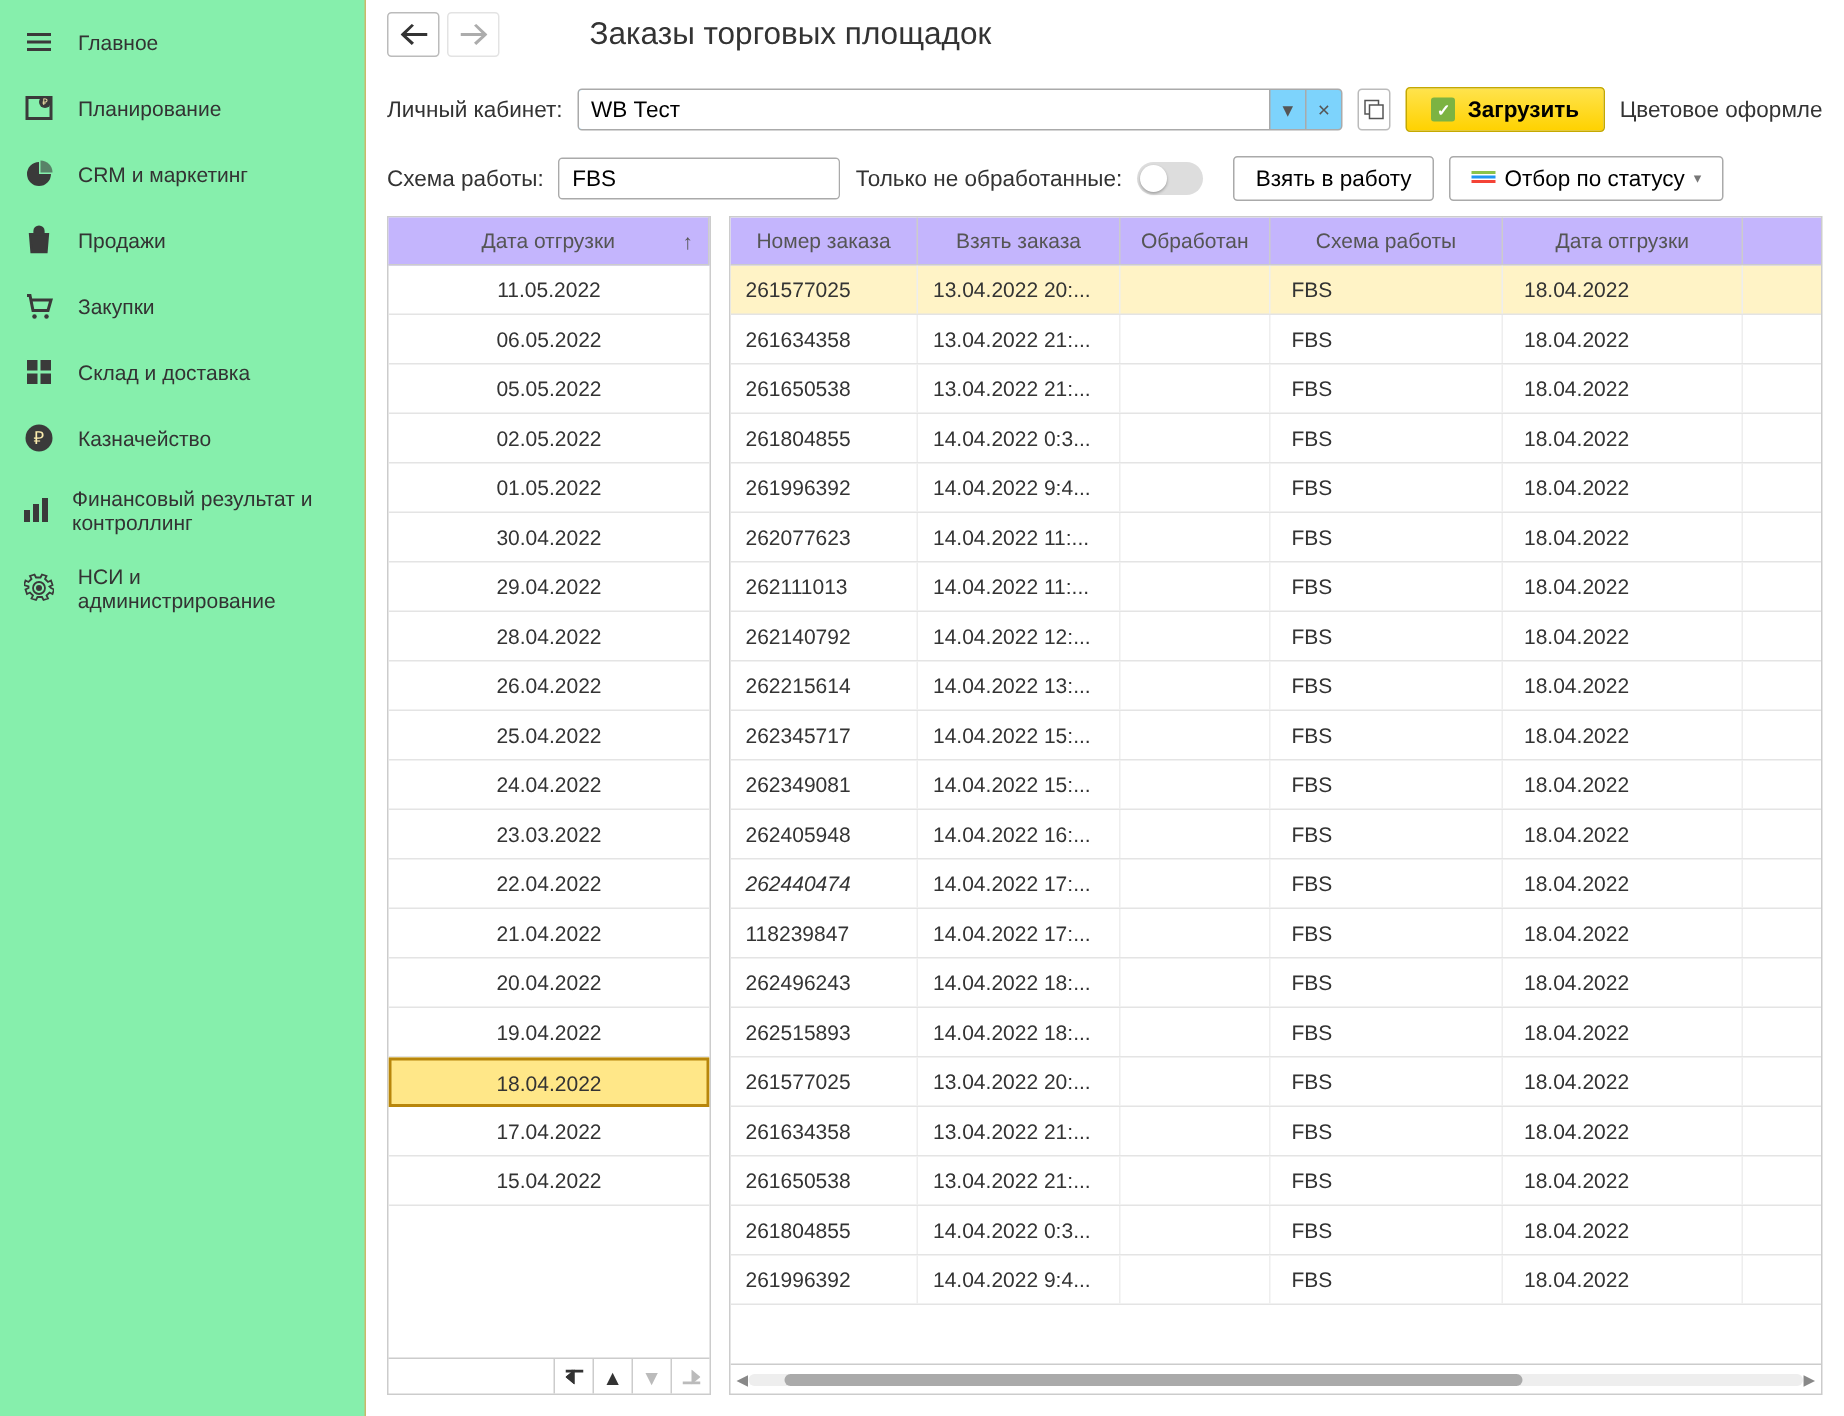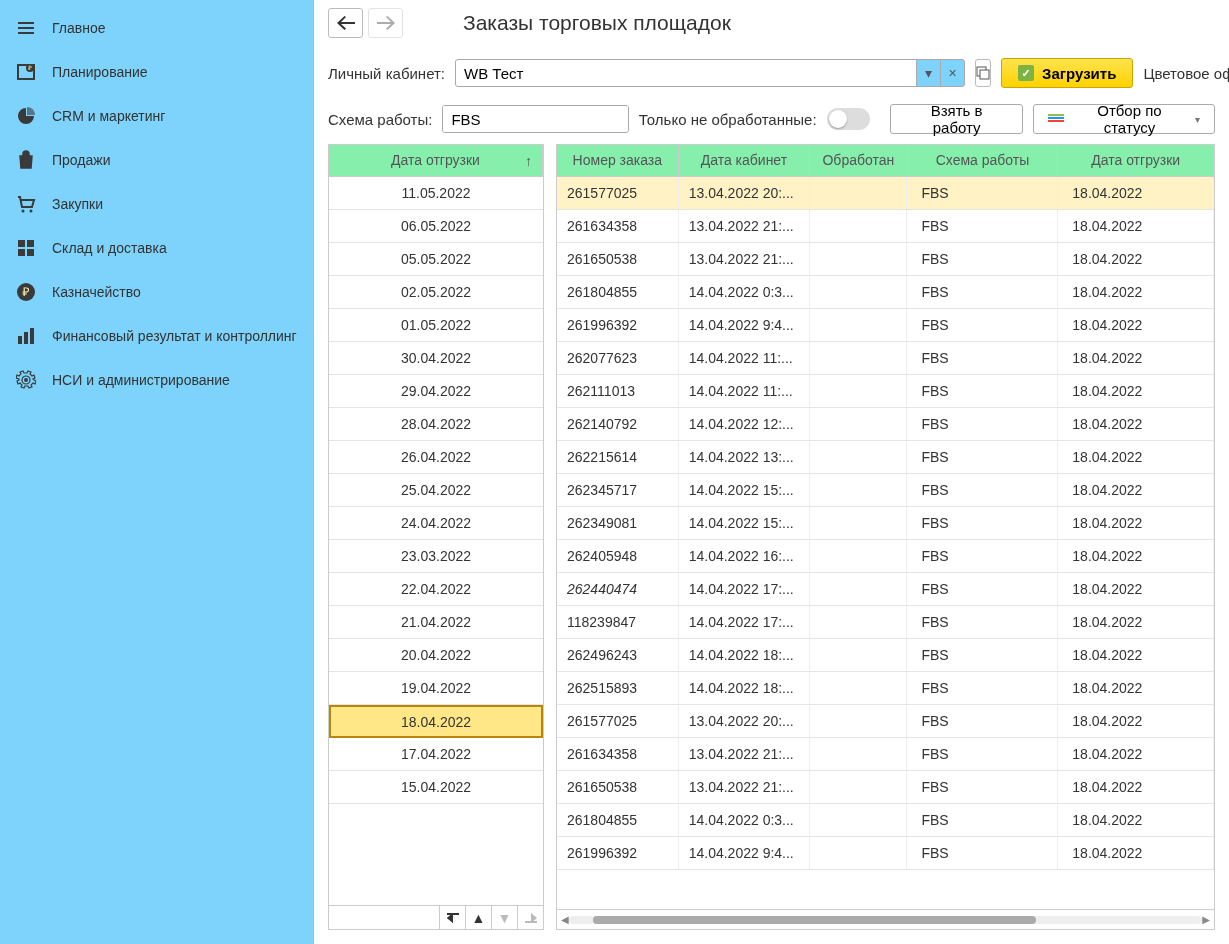--- a/index.html
+++ b/index.html
@@ -1,17 +1,17 @@
 <!DOCTYPE html>
 <html><head>
 <meta charset="utf-8">
 <style>
 * { box-sizing:border-box; margin:0; padding:0; }
 body { font-family:Arial,sans-serif; font-size:14px; color:#333; background:#fff; width:1229px; height:944px; overflow:hidden; display:flex; }
-.sidebar { width:314px; background:#7dd3fc; border-right:1px solid #c9b96a; padding-top:6px; }
+.sidebar { width:244px; background:#86efac; border-right:1px solid #c9b96a; padding-top:6px; }
 .sb-i { display:flex; align-items:center; padding:10px 14px; cursor:pointer; color:#333; }
 .sb-ic { width:24px; height:24px; display:flex; align-items:center; justify-content:center; margin-right:14px; color:#3a3a3a; }
 .sb-ic svg { width:20px; height:20px; fill:currentColor; }
 .main { flex:1; display:flex; flex-direction:column; overflow:hidden; }
 .hdr { display:flex; align-items:center; padding:8px 14px 14px; }
 .nav-b { border:1px solid #bbb; background:#fff; width:35px; height:30px; display:flex; align-items:center; justify-content:center; cursor:pointer; border-radius:3px; }
 .nav-b + .nav-b { margin-left:5px; }
 .nav-b.dis { opacity:.4; }
 .title { font-size:21px; margin-left:60px; color:#333; }
 .tb { display:flex; align-items:center; padding:6px 14px 10px; gap:10px; }
@@ -23,21 +23,21 @@
 .btn-ld .ic { width:16px; height:16px; background:#7cb342; border-radius:2px; display:flex; align-items:center; justify-content:center; color:#fff; font-size:11px; }
 .clr-lbl { color:#333; font-size:15px; white-space:nowrap; }
 .toggle { width:44px; height:22px; background:#ddd; border-radius:11px; position:relative; cursor:pointer; }
 .toggle::after { content:""; position:absolute; width:18px; height:18px; background:#fff; border-radius:50%; top:2px; left:2px; box-shadow:0 1px 2px rgba(0,0,0,.3); }
 .btn { height:30px; border:1px solid #aaa; background:#fff; padding:0 14px; display:flex; align-items:center; gap:6px; cursor:pointer; font-size:15px; border-radius:3px; }
 .status-ic { width:16px; height:10px; display:flex; flex-direction:column; gap:1px; }
 .status-ic span { height:2px; }
 .content { flex:1; display:flex; gap:12px; padding:0 14px 14px; overflow:hidden; }
 .pane-l { width:216px; display:flex; flex-direction:column; border:1px solid #ccc; }
 .pane-r { flex:1; display:flex; flex-direction:column; border:1px solid #ccc; overflow:hidden; }
-.th-row { display:flex; background:#86efac; border-bottom:1px solid #ccc; height:32px; }
+.th-row { display:flex; background:#c4b5fd; border-bottom:1px solid #ccc; height:32px; }
 .th { padding:7px 8px; border-right:1px solid #ccc; color:#555; text-align:center; position:relative; }
 .th .sort-up { position:absolute; right:10px; top:8px; }
 .tbody-l { flex:1; overflow:auto; }
 .tr-l { border-bottom:1px solid #e4e4e4; height:33px; display:flex; align-items:center; justify-content:center; cursor:pointer; }
 .tr-l.sel { background:#ffe788; border:2px solid #b8860b; height:33px; }
 .pg { display:flex; justify-content:flex-end; border-top:1px solid #ccc; height:24px; }
 .pg-b { width:26px; border-left:1px solid #ccc; display:flex; align-items:center; justify-content:center; cursor:pointer; color:#333; }
 .pg-b.dis { color:#bbb; }
 .tbody-r { flex:1; overflow:auto; }
 .tr-r { display:flex; border-bottom:1px solid #e4e4e4; height:33px; align-items:center; }
@@ -240,21 +240,21 @@
               <path d="M6 0l6 5-6 5V0z" fill="#bbb"></path>
               <rect y="8" width="12" height="2" fill="#bbb"></rect>
             </svg>
           </div>
       </div>
     </div>
 
     <div class="pane-r">
       <div class="th-row" id="right-head">
           <div class="th" style="width: 125px;">Номер заказа</div>
-          <div class="th" style="width: 135px;">Дата кабинет</div>
+          <div class="th" style="width: 135px;">Взять заказа</div>
           <div class="th" style="width: 100px;">Обработан</div>
           <div class="th" style="width: 155px;">Схема работы</div>
           <div class="th" style="width: 160px;">Дата отгрузки</div>
         </div>
       <div class="tbody-r" id="right-body">
           <div class="tr-r sel">
             <div class="td" style="width: 125px;">261577025</div>
             <div class="td" style="width: 135px;">13.04.2022 20:...</div>
             <div class="td" style="width: 100px;"></div>
             <div class="td" style="width: 155px; padding-left: 14px;">FBS</div>

